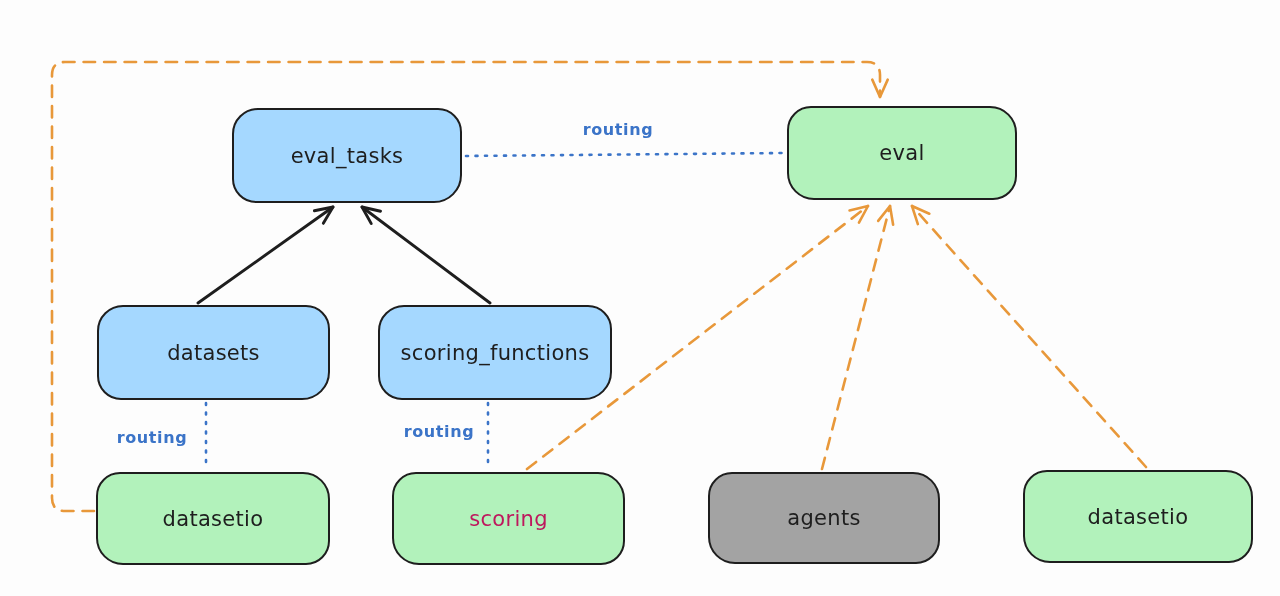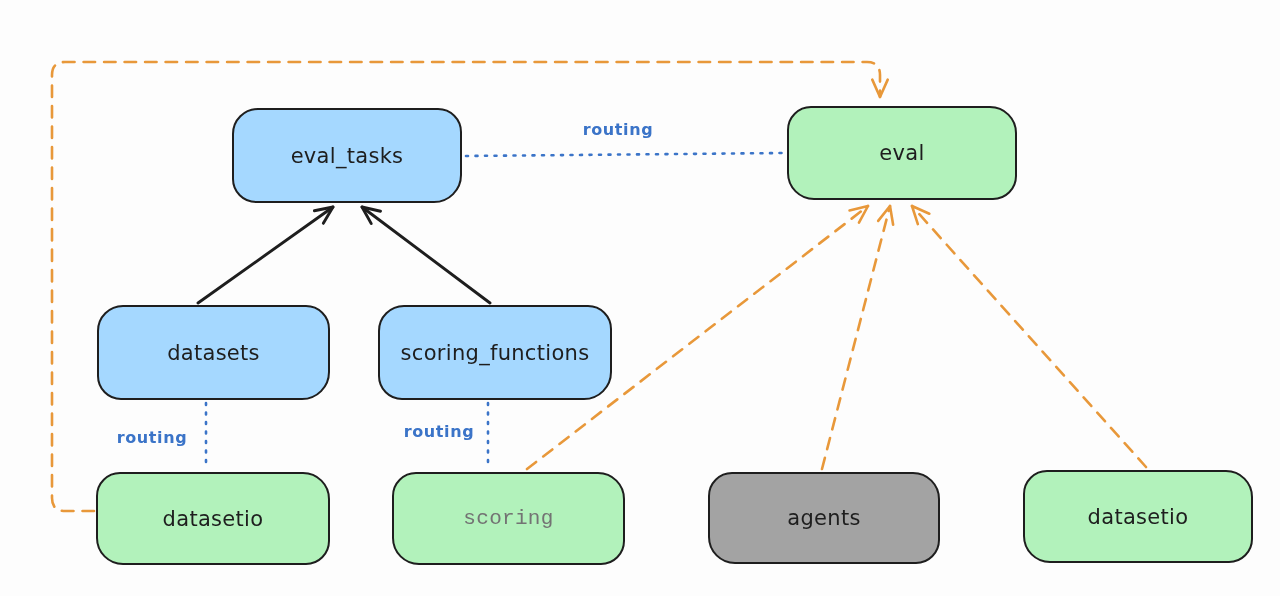--- a/index.html
+++ b/index.html
@@ -72,21 +72,21 @@
       <div class="node blue" style="left: 97px; top: 305px; width: 233px; height: 95px; background: rgb(165, 216, 255); border-color: rgb(30, 30, 30);">
         <span class="node-label" style="color: rgb(30, 30, 30);">datasets</span>
       </div>
       <div class="node blue" style="left: 378px; top: 305px; width: 234px; height: 95px; background: rgb(165, 216, 255); border-color: rgb(30, 30, 30);">
         <span class="node-label" style="color: rgb(30, 30, 30);">scoring_functions</span>
       </div>
       <div class="node green" style="left: 96px; top: 472px; width: 234px; height: 93px; background: rgb(178, 242, 187); border-color: rgb(30, 30, 30);">
         <span class="node-label" style="color: rgb(30, 30, 30);">datasetio</span>
       </div>
       <div class="node green" style="left: 392px; top: 472px; width: 233px; height: 93px; background: rgb(178, 242, 187); border-color: rgb(30, 30, 30);">
-        <span class="node-label" style="color: #737373; font-family: Liberation Mono, monospace;">scoring</span>
+        <span class="node-label" style="color: #be185d;">scoring</span>
       </div>
       <div class="node green" style="left: 708px; top: 472px; width: 232px; height: 92px; background: #a3a3a3; border-color: rgb(30, 30, 30);">
         <span class="node-label" style="color: rgb(30, 30, 30);">agents</span>
       </div>
       <div class="node green" style="left: 1023px; top: 470px; width: 230px; height: 93px; background: rgb(178, 242, 187); border-color: rgb(30, 30, 30);">
         <span class="node-label" style="color: rgb(30, 30, 30);">datasetio</span>
       </div>
     </div>
   <div id="labels">
       <span class="edge-label" style="left: 618px; top: 129px; color: rgb(59, 116, 200);">routing</span>

